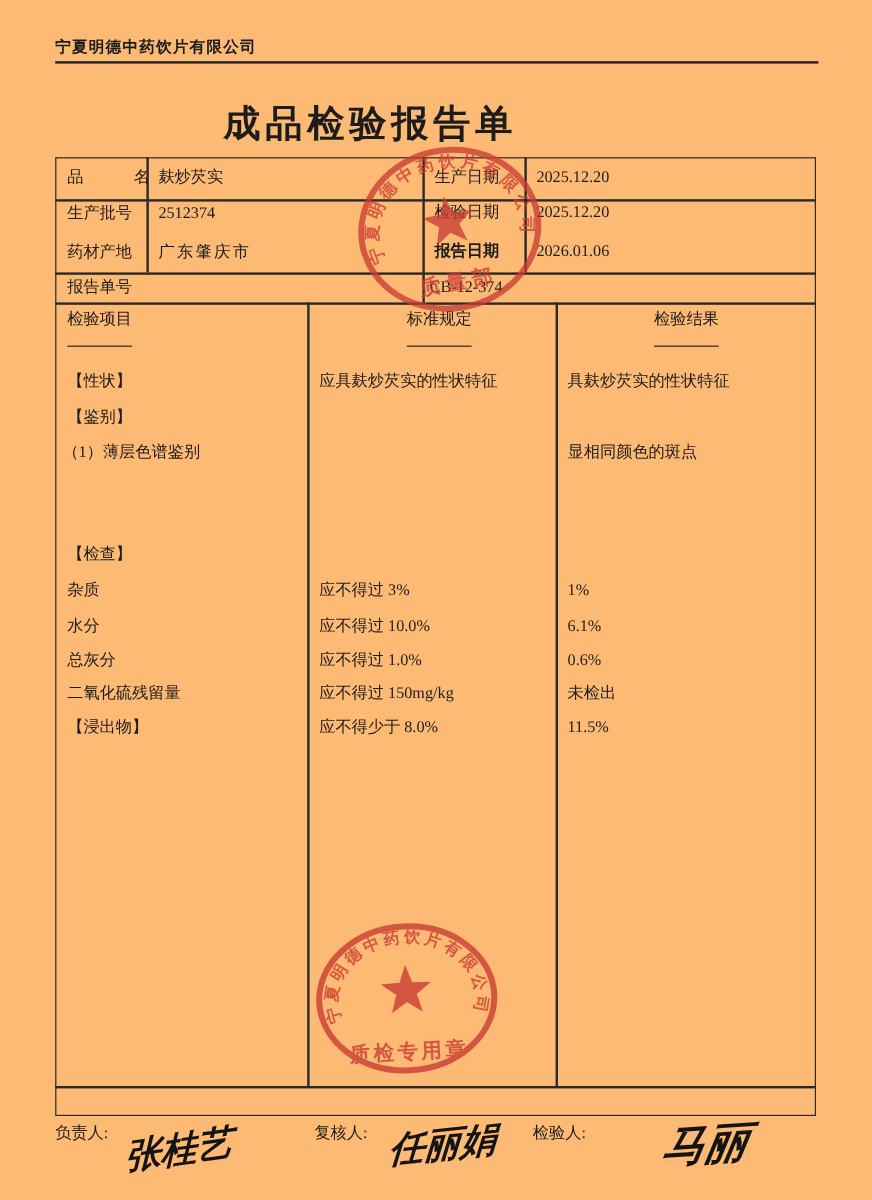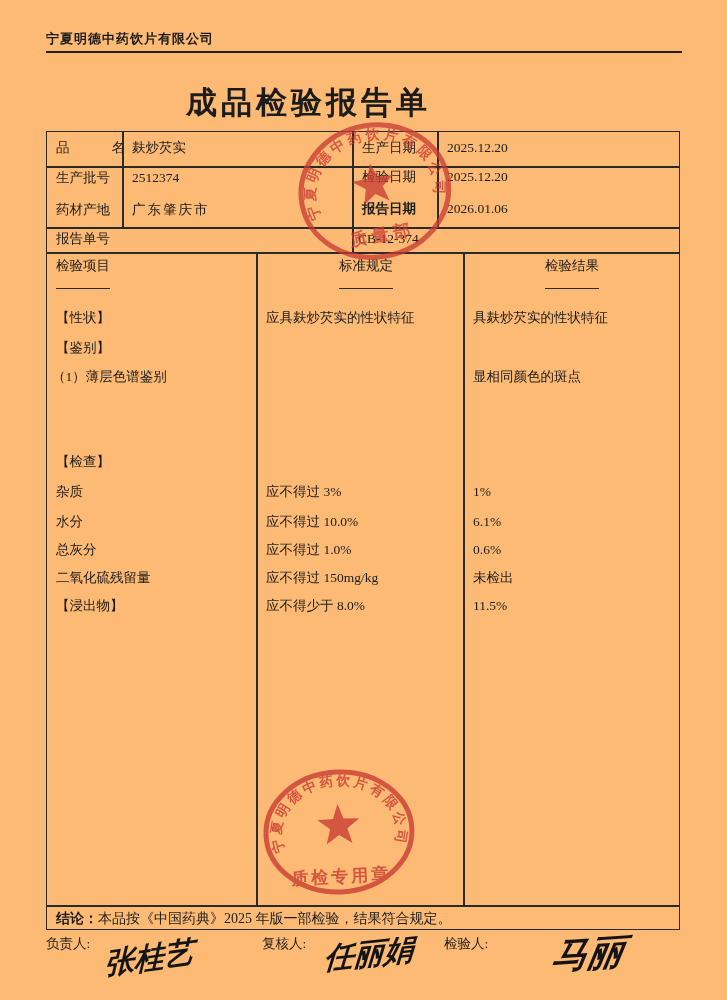--- a/index.html
+++ b/index.html
@@ -101,23 +101,20 @@
   <div class="txt" style="left:266px;top:598px;">应不得少于 8.0%</div>
 
   <div class="txt" style="left:473px;top:310px;">具麸炒芡实的性状特征</div>
   <div class="txt" style="left:473px;top:369px;">显相同颜色的斑点</div>
   <div class="txt" style="left:473px;top:484px;">1%</div>
   <div class="txt" style="left:473px;top:514px;">6.1%</div>
   <div class="txt" style="left:473px;top:542px;">0.6%</div>
   <div class="txt" style="left:473px;top:570px;">未检出</div>
   <div class="txt" style="left:473px;top:598px;">11.5%</div>
 
-  <div class="txt" style="left:56px;top:911px;font-size:14px;">
-    <span class="bold">结论：</span><span>本品按《中国药典》2025 年版一部检验，结果符合规定。</span>
-  </div>
 
   <div class="txt" style="left:46px;top:936px;">负责人:</div>
   <div class="sig" style="left:104px;top:938px;transform:rotate(-8deg) skewX(-8deg);">张桂艺</div>
   <div class="txt" style="left:262px;top:936px;">复核人:</div>
   <div class="sig" style="left:324px;top:934px;transform:rotate(-6deg) skewX(-10deg);">任丽娟</div>
   <div class="txt" style="left:444px;top:936px;">检验人:</div>
   <div class="sig" style="left:552px;top:930px;font-size:36px;transform:rotate(-4deg) skewX(-14deg);">马丽</div>
 
   <svg class="stamp" style="left:293px;top:117px;transform:rotate(-10deg);" width="164" height="150" viewBox="0 0 164 150">
     <g opacity="0.76">

